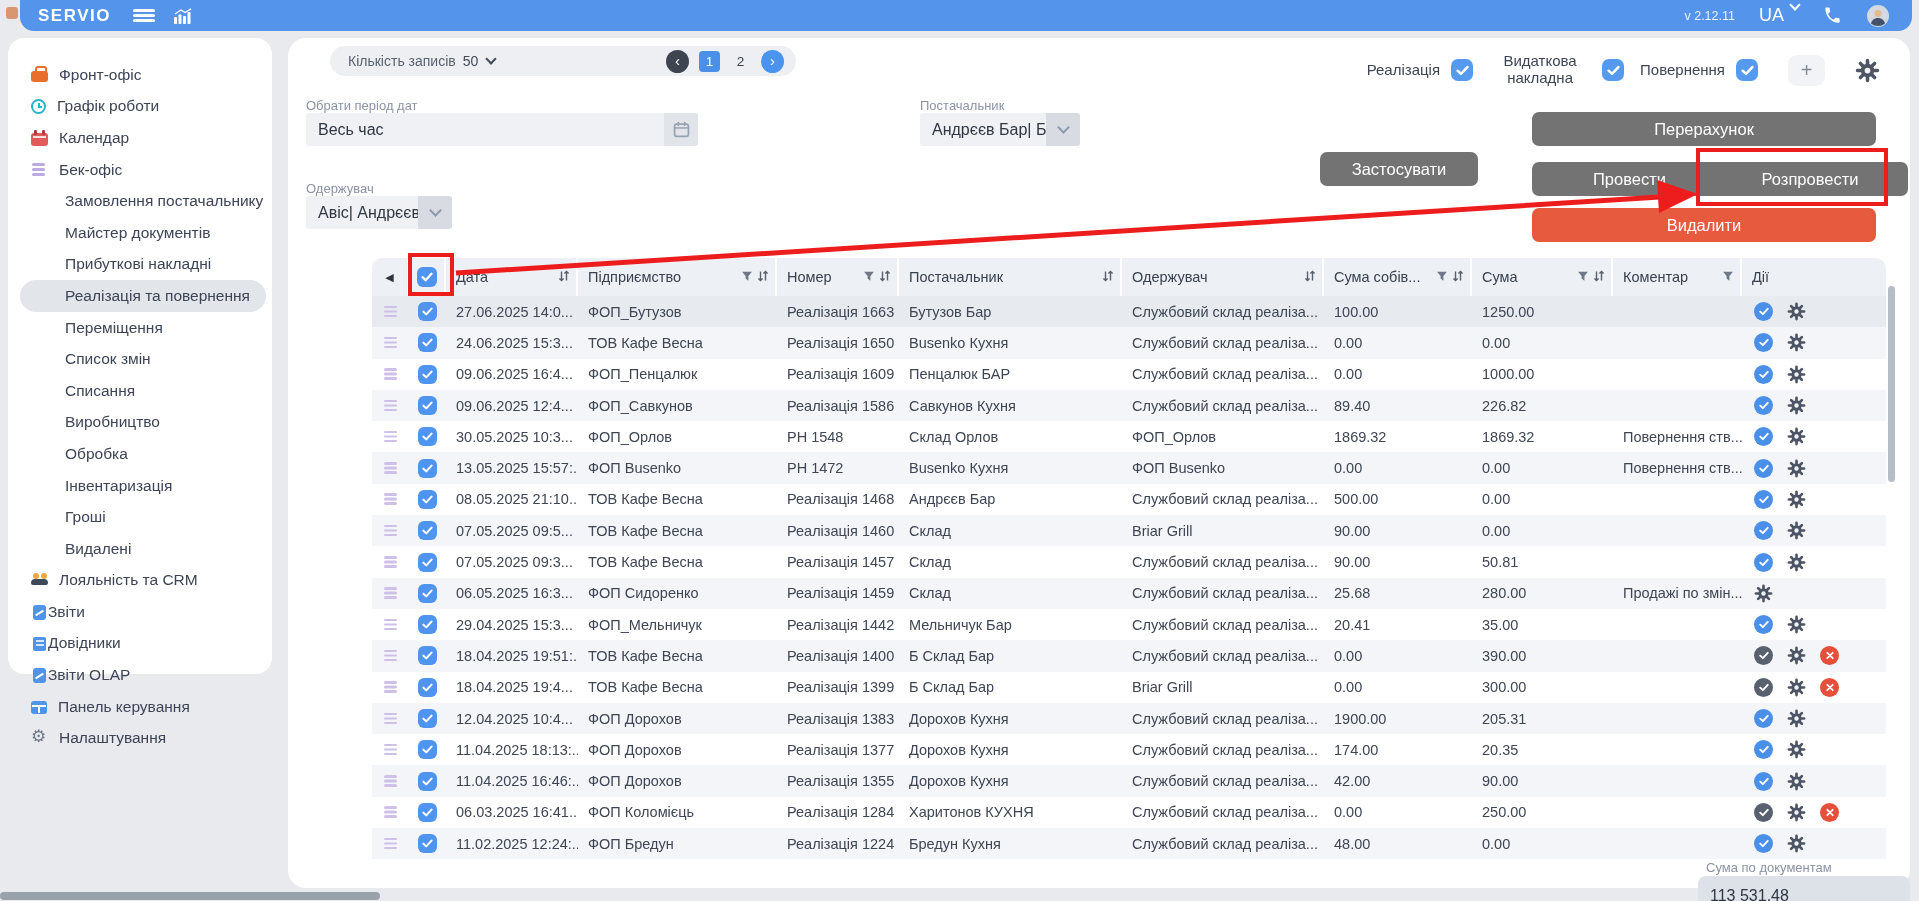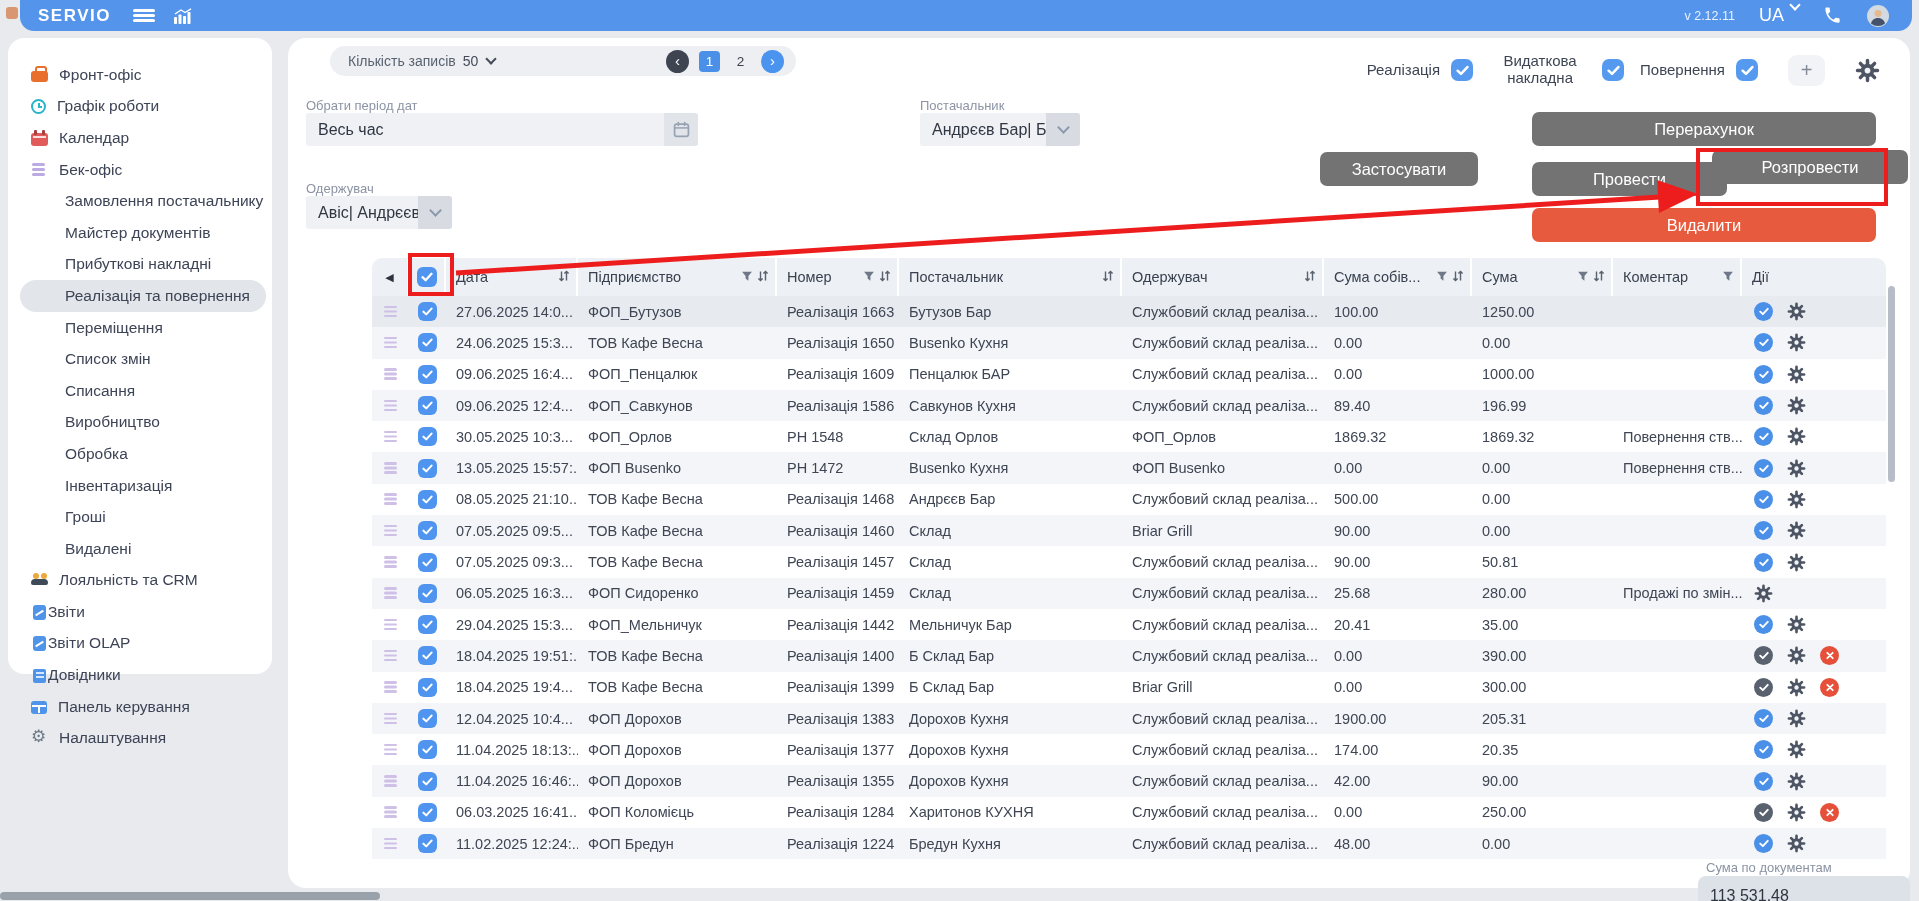--- a/index.html
+++ b/index.html
@@ -101,21 +101,21 @@
   #f-receiver{left:18px;top:158px;width:146px}
   #l-period{left:18px;top:60px}
   #l-supplier{left:632px;top:60px}
   #l-receiver{left:18px;top:143px}
 
   .btn{position:absolute;display:flex;align-items:center;justify-content:center;background:#737373;
     color:#fff;font-size:16.5px;border-radius:7px;cursor:pointer}
   #btn-apply{left:1032px;top:114px;width:158px;height:34px}
   #btn-recalc{left:1244px;top:74px;width:344px;height:34px}
   #btn-post{left:1244px;top:124px;width:195px;height:34px}
-  #btn-unpost{left:1424px;top:112px;width:196px;height:34px}
+  #btn-unpost{left:1424px;top:124px;width:196px;height:34px}
   #btn-del{left:1244px;top:170px;width:344px;height:34px;background:#e85a3e}
 
   
   .tbl{position:absolute;left:84px;top:220px;width:1514px;height:601px}
   .grid{display:grid;grid-template-columns:37px 37px 132px 199px 122px 223px 202px 148px 141px 129px 1fr}
   .thead{height:38px}
   .hc{background:#edf0f4;border-right:2px solid #fff;display:flex;align-items:center;
     font-size:14.5px;color:#39414f;padding:0 6px 0 10px;white-space:nowrap;overflow:hidden}
   .hc:last-child{border-right:none;border-radius:0 10px 0 0}
   .hc:first-child{border-radius:10px 0 0 0;justify-content:center;padding:0}
@@ -254,26 +254,26 @@
         </div>
         <div class="sb-item">
           <span class="ico people-icon"></span>
           <span class="sidebar-item-label">Лояльність та CRM</span>
         </div>
         <div class="sb-item">
           <span class="ico report-icon"></span>
           <span class="sidebar-item-label">Звіти</span>
         </div>
         <div class="sb-item">
+          <span class="ico book-icon"></span>
+          <span class="sidebar-item-label">Довідники</span>
+        </div>
+        <div class="sb-item">
           <span class="ico report-icon"></span>
           <span class="sidebar-item-label">Звіти OLAP</span>
-        </div>
-        <div class="sb-item">
-          <span class="ico book-icon"></span>
-          <span class="sidebar-item-label">Довідники</span>
         </div>
         <div class="sb-item">
           <span class="ico panel-icon"></span>
           <span class="sidebar-item-label">Панель керування</span>
         </div>
         <div class="sb-item">
           <span class="ico settings-icon"></span>
           <span class="sidebar-item-label">Налаштування</span>
         </div>
       </div>
@@ -563,21 +563,21 @@
                   <path d="M1.5 5.2 4.6 8.2 10.5 1.8" fill="none" stroke="#fff" stroke-width="2.3" stroke-linecap="round" stroke-linejoin="round"></path>
                 </svg>
               </span>
             </div>
             <div class="td">09.06.2025 12:4...</div>
             <div class="td">ФОП_Савкунов</div>
             <div class="td">Реалізація 1586</div>
             <div class="td">Савкунов Кухня</div>
             <div class="td">Службовий склад реаліза...</div>
             <div class="td">89.40</div>
-            <div class="td">196.99</div>
+            <div class="td">226.82</div>
             <div class="td"></div>
             <div class="acts">
               <span class="act blue">
                 <svg viewBox="0 0 12 10">
                   <path d="M1.5 5.2 4.6 8.2 10.5 1.8" fill="none" stroke="#fff" stroke-width="2.3" stroke-linecap="round" stroke-linejoin="round"></path>
                 </svg>
               </span>
               <span class="gear19"><svg viewBox="0 0 20 20" width="100%" height="100%">
                   <path d="M18 10H15.2M15.66 15.66 13.68 13.68M10 18V15.2M4.34 15.66 6.32 13.68M2 10H4.8M4.34 4.34 6.32 6.32M10 2V4.8M15.66 4.34 13.68 6.32" stroke="#4d5564" stroke-width="2.8" stroke-linecap="round"></path>
                   <circle cx="10" cy="10" r="5.4" fill="#4d5564"></circle>

